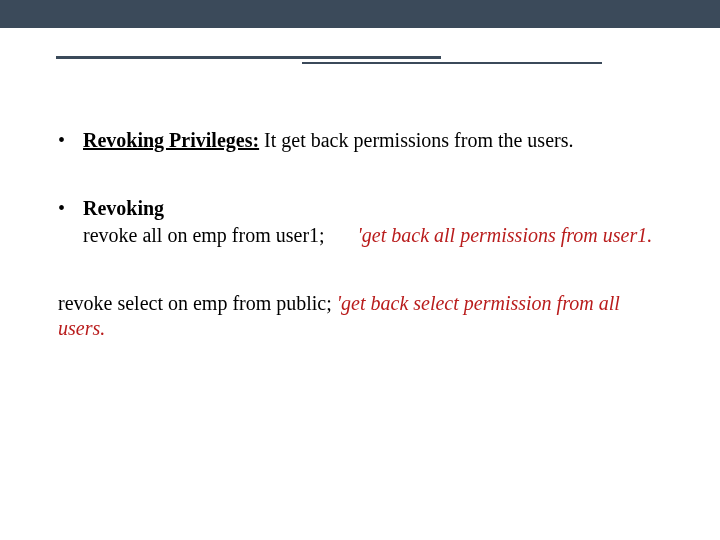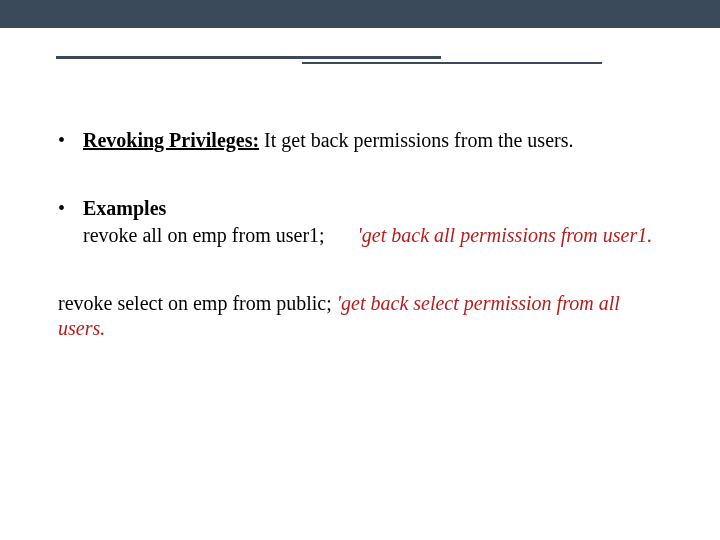--- a/index.html
+++ b/index.html
@@ -40,21 +40,21 @@
         <span class="dot">•</span>
         <span class="body">
           <span class="b u">Revoking Privileges:</span><span> It get back permissions from the users.</span>
         </span>
       </li>
 
 
       <li class="ex-block">
         <span class="dot">•</span>
         <span class="body">
-          <span class="b">Examples</span>
+          <span class="b">Revoking</span>
           <div class="ex-row">
             <span class="ex-lead">revoke all on emp from user1;</span>
             <span class="ex-note i red">'get back all permissions from user1.</span>
           </div>
         </span>
       </li>
 
     </ul>
 
     <div class="footnote">

